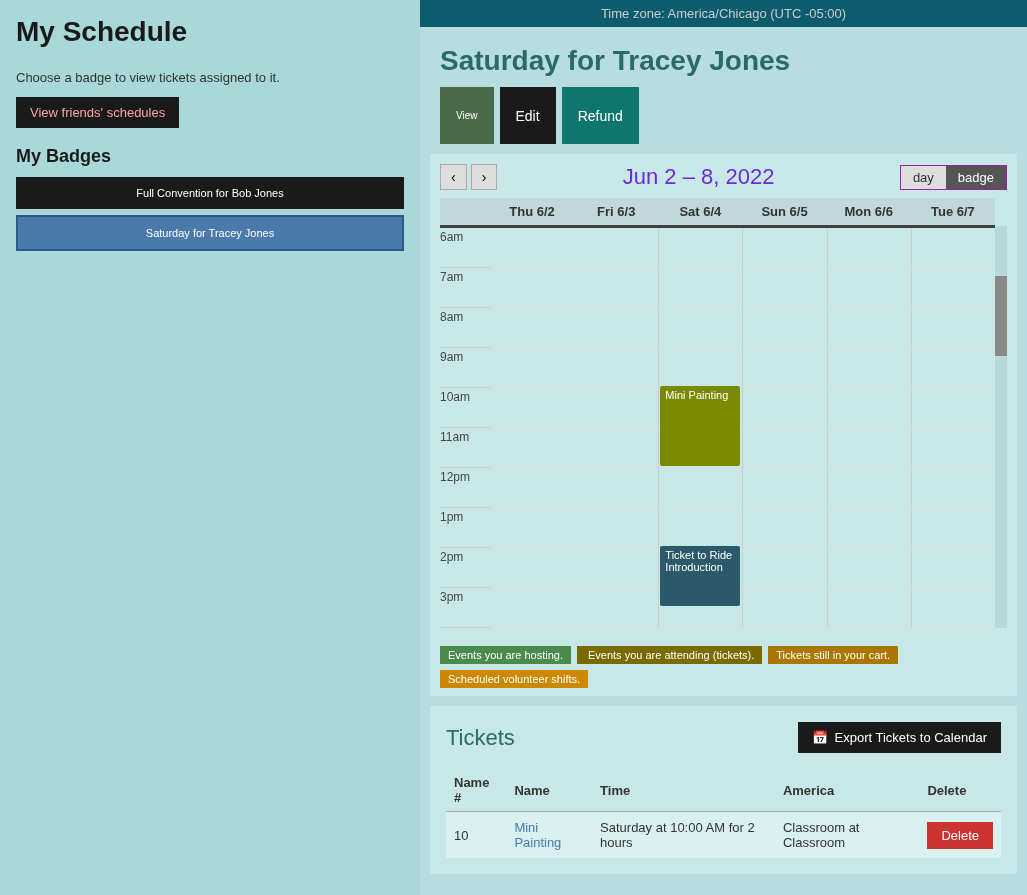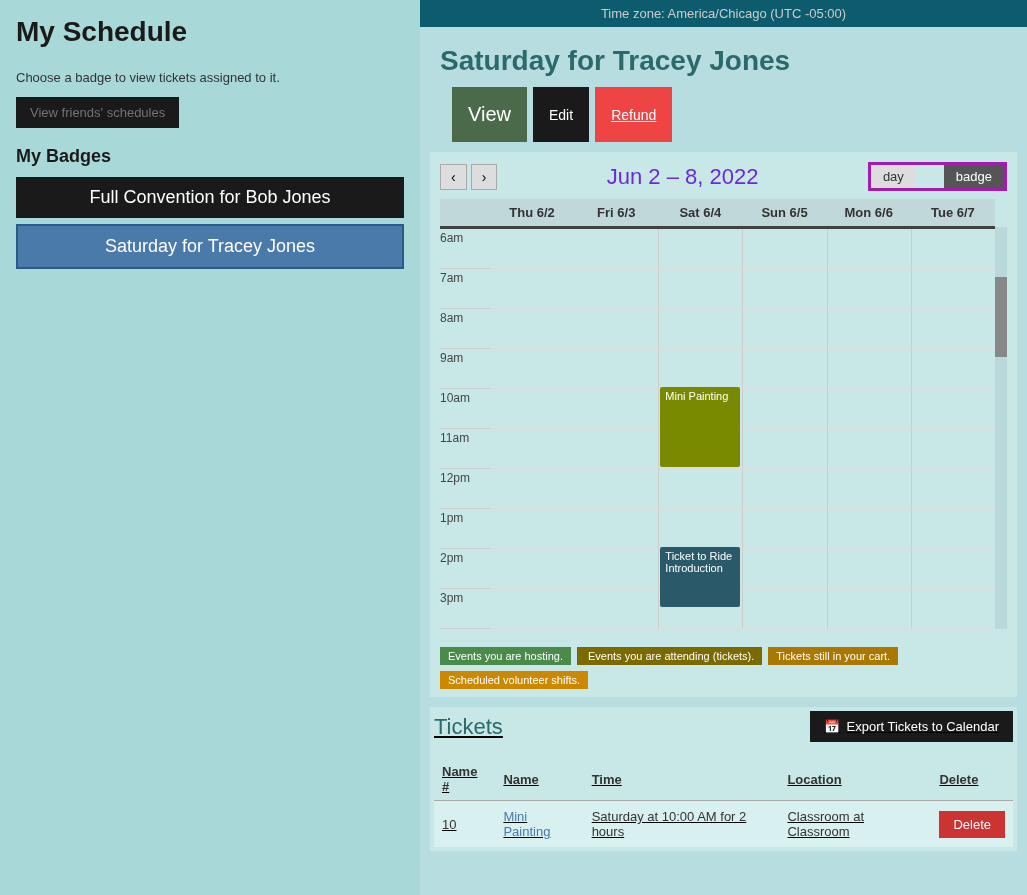--- a/index.html
+++ b/index.html
@@ -24,38 +24,38 @@
       font-weight: bold;
       margin-bottom: 22px;
     }
     .left-panel .subtitle {
       font-size: 13px;
       color: #333;
       margin-bottom: 12px;
     }
     .btn-view-friends {
       background: #1a1a1a;
-      color: #737373;
+      color: #fca5a5;
       border: none;
       padding: 8px 14px;
       font-size: 13px;
       cursor: pointer;
       margin-bottom: 18px;
     }
     .my-badges-title {
       font-size: 18px;
       font-weight: bold;
       color: #1a1a1a;
       margin-bottom: 10px;
     }
     .badge-btn {
       display: block;
       width: 100%;
       padding: 10px;
-      font-size: 18px;
+      font-size: 11px;
       border: none;
       cursor: pointer;
       margin-bottom: 6px;
       text-align: center;
     }
     .badge-btn.black {
       background: #1a1a1a;
       color: #fff;
     }
     .badge-btn.blue {
@@ -92,41 +92,39 @@
       margin-bottom: 10px;
     }
     .ticket-header-buttons {
       display: flex;
       gap: 6px;
     }
     .btn-view {
       background: #4a6a4a;
       color: #fff;
       border: none;
-      padding: 16px 16px;
-      font-size: 20px;
-      cursor: pointer;
-      margin-left: 12px;
+      padding: 23px 16px;
+      font-size: 10px;
+      cursor: pointer;
     }
     .btn-edit {
       background: #1a1a1a;
       color: #fff;
       border: none;
       padding: 7px 16px;
       font-size: 14px;
       cursor: pointer;
     }
     .btn-refund {
-      background: #ef4444;
+      background: #0f766e;
       color: #fff;
       border: none;
       padding: 7px 16px;
       font-size: 14px;
       cursor: pointer;
-      text-decoration: underline;
     }
 
     
     .calendar-section {
       background: #c8e8e8;
       margin: 0 10px 0 10px;
       padding: 10px;
       flex-shrink: 0;
     }
     .calendar-nav {
@@ -147,22 +145,21 @@
       font-size: 14px;
     }
     .cal-title {
       font-size: 22px;
       color: #6d28d9;
       flex: 1;
       text-align: center;
     }
     .view-toggle {
       display: flex;
-      border: 3px solid #a21caf;
-      gap: 28px;
+      border: 1px solid #a21caf;
     }
     .btn-day, .btn-week {
       padding: 4px 12px;
       border: none;
       cursor: pointer;
       font-size: 13px;
     }
     .btn-day {
       background: #ddd;
       color: #333;
@@ -218,22 +215,21 @@
     }
     .legend-hosting { background: #4a8a4a; }
     .legend-attending { background: #7a6a00; padding-left: 11px; }
     .legend-cart { background: #aa7700; }
     .legend-volunteer { background: #cc8800; }
 
     
     .tickets-section {
       background: #c8e8e8;
       margin: 10px 10px 8px 10px;
-      padding: 4px;
-      text-decoration: underline;
+      padding: 16px;
     }
     .tickets-header {
       display: flex;
       justify-content: space-between;
       align-items: center;
       margin-bottom: 16px;
     }
     .tickets-title {
       font-size: 22px;
       color: #2a6a6a;
@@ -480,21 +476,21 @@
         <span>📅</span>
         <span>Export Tickets to Calendar</span>
       </button>
     </div>
     <table class="tickets-table">
       <thead>
         <tr>
           <th>Name #</th>
           <th>Name</th>
           <th>Time</th>
-          <th>Location</th>
+          <th>America</th>
           <th>Delete</th>
         </tr>
       </thead>
       <tbody>
         <tr>
           <td>10</td>
           <td class="event-name">Mini Painting</td>
           <td>Saturday at 10:00 AM for 2 hours</td>
           <td>Classroom at Classroom</td>
           <td>

